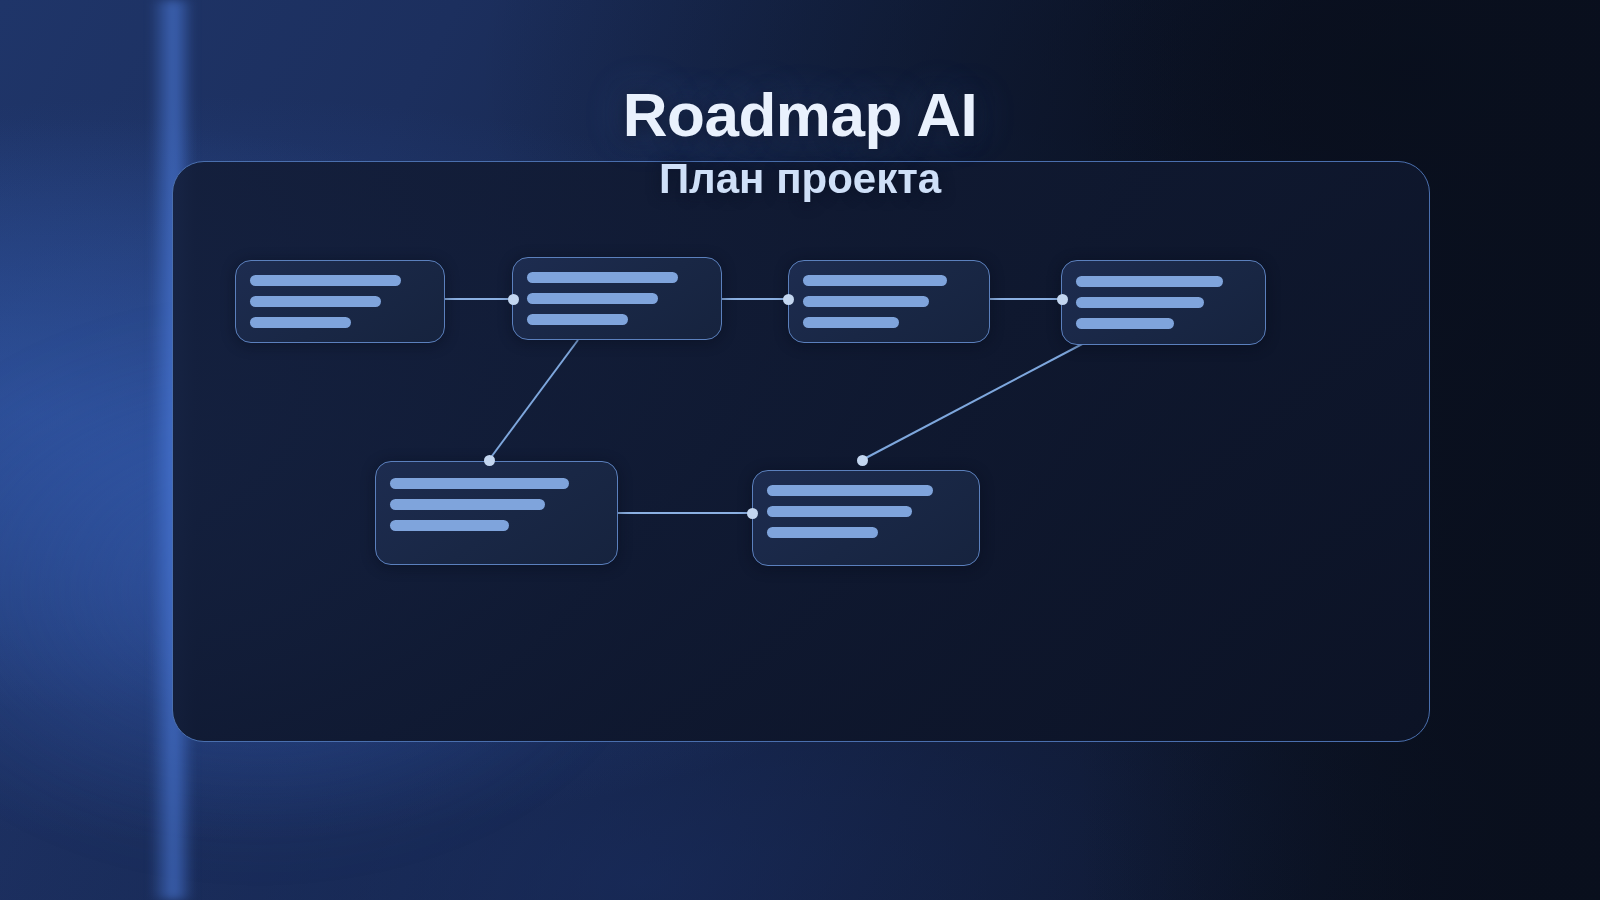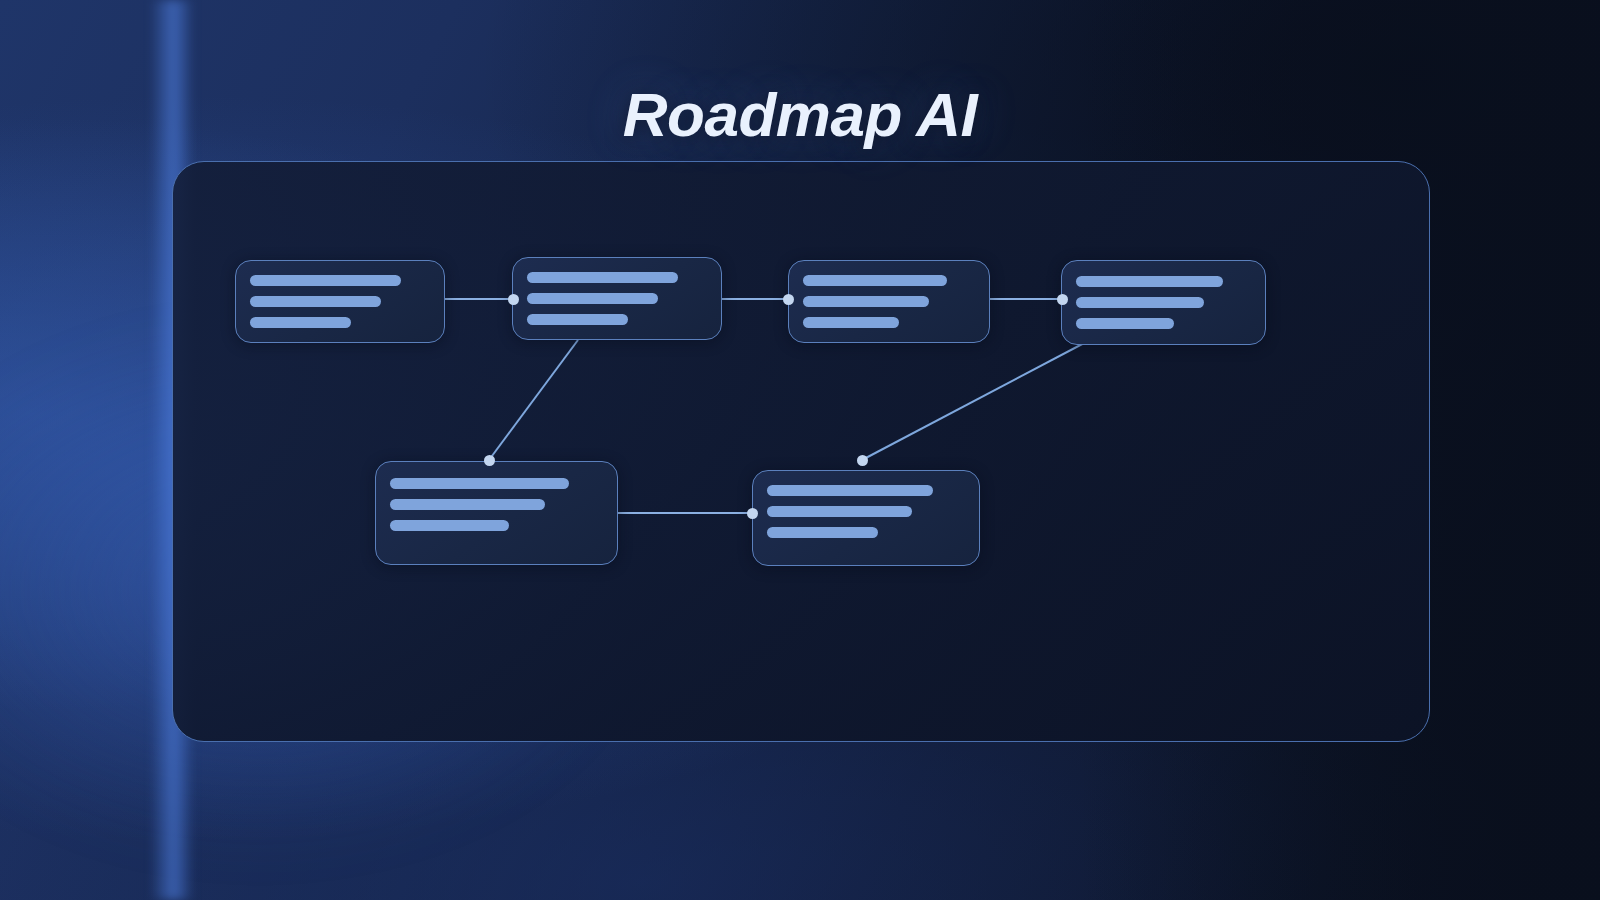--- a/index.html
+++ b/index.html
@@ -49,21 +49,20 @@
     filter: blur(30px);
   }
 
   
   #title-wrap {
     position: absolute;
     left: 0; top: 82px;
     width: 1600px;
     text-align: center;
     z-index: 5;
-    font-style: italic;
   }
   #app-title {
     font-size: 62px;
     font-weight: bold;
     letter-spacing: -0.5px;
     color: #e9f1fd;
     line-height: 1.05;
     text-shadow: 0 2px 18px rgba(10,18,36,0.85), 0 0 42px rgba(120,170,255,0.30);
   }
   #app-subtitle {
@@ -132,20 +131,21 @@
 </head>
 <body>
 
 <div id="bg"></div>
 <div id="bg-glow-lower"></div>
 <div id="bg-streak"></div>
 <div id="bg-dark-right"></div>
 
 <div id="title-wrap">
   <div id="app-title">Roadmap AI</div>
+  <div id="app-subtitle">План проекта</div>
 </div>
 
 <div id="panel"></div>
 
 <div id="graph">
 
   <svg id="edges" width="1258" height="581" viewBox="0 0 1258 581" style="position:absolute;left:0;top:0;overflow:visible;">
 
     <path class="edge-line" d="M 273 138 L 341 138"></path>
 

